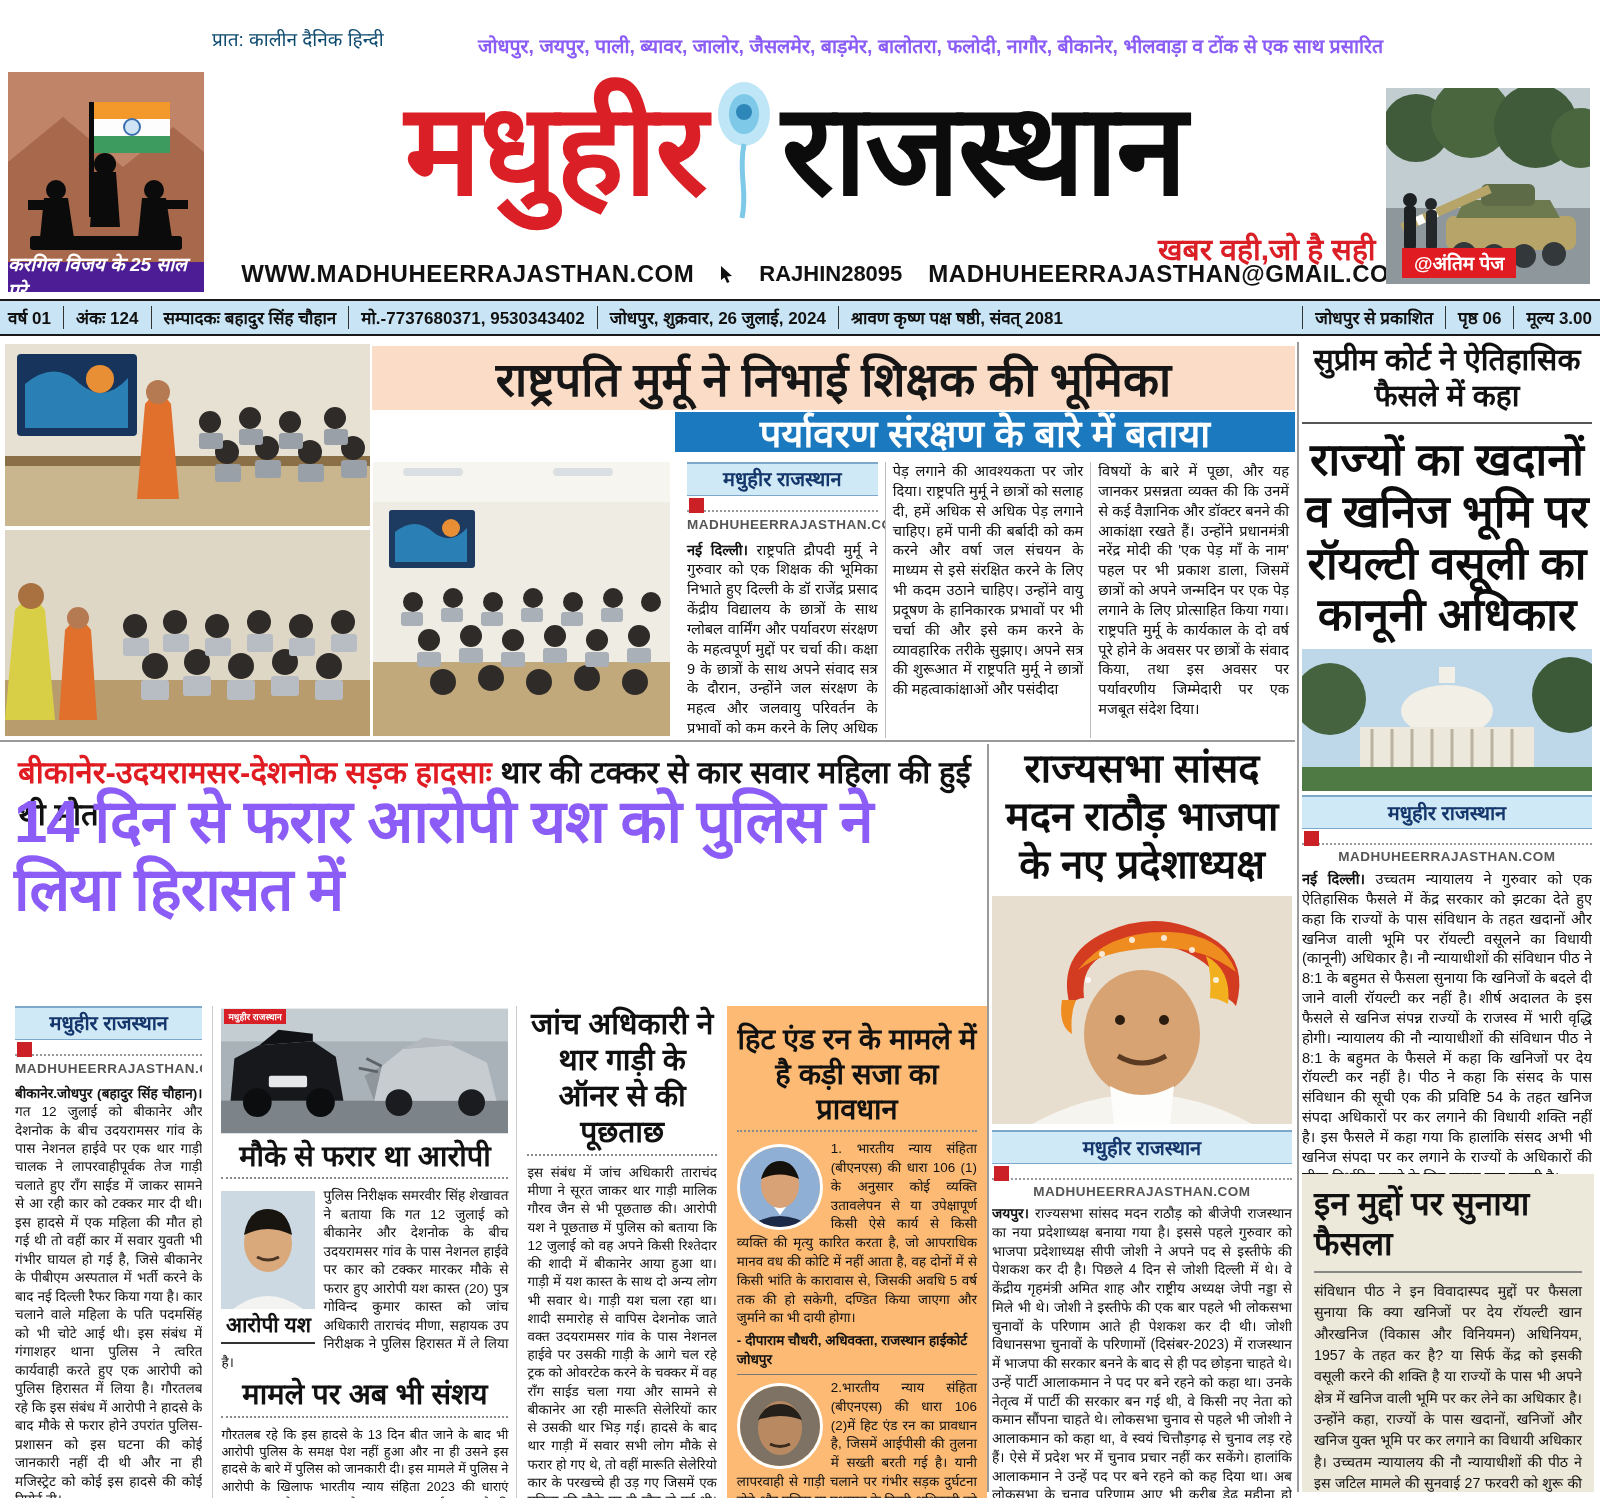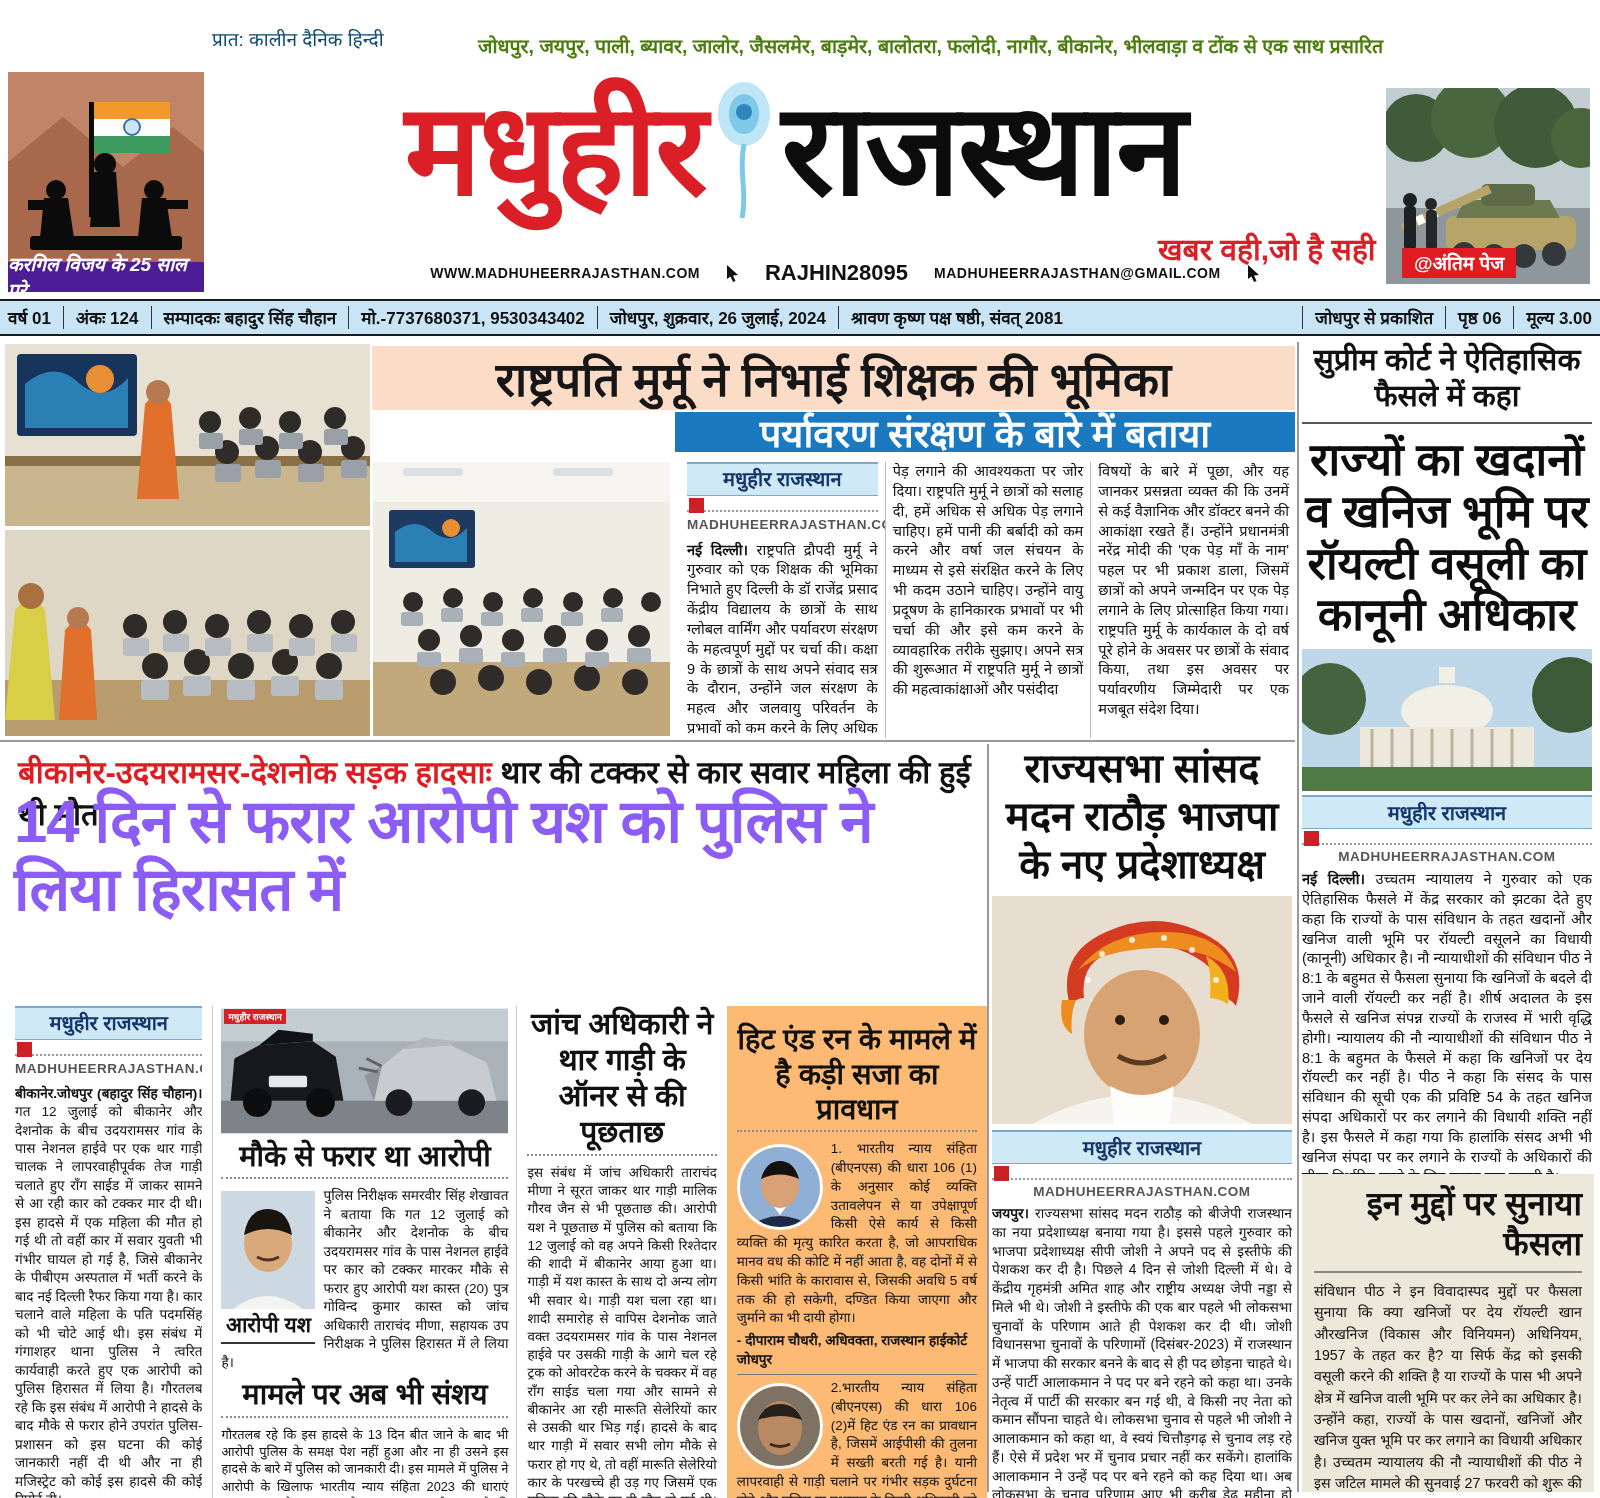--- a/index.html
+++ b/index.html
@@ -4,27 +4,27 @@
 <style>
   html,body{margin:0;padding:0;background:#777;}
   .page{position:relative;width:1600px;height:1498px;margin:0 auto;background:#fff;
         font-family:"Liberation Sans",sans-serif;color:#111;overflow:hidden;}
   .abs{position:absolute;}
   figure{margin:0;}
   svg{display:block;}
 
   
   .edition-line{left:212px;top:26px;font-size:19px;font-weight:400;color:#0c4a6e;}
-  .cities-line{left:478px;top:32px;width:950px;font-size:19.5px;font-weight:800;color:#4d7c0f;}
+  .cities-line{left:478px;top:32px;width:950px;font-size:19.5px;font-weight:800;color:#8b5cf6;}
   .brand-row{left:225px;top:66px;width:1140px;height:168px;display:flex;align-items:center;justify-content:center;gap:6px;}
   .brand-w1{font-size:128px;font-weight:800;color:#db1f26;letter-spacing:-2px;line-height:1;}
   .brand-w2{font-size:128px;font-weight:800;color:#0c0c0c;letter-spacing:-2px;line-height:1;}
   .tagline{left:1158px;top:228px;width:390px;font-size:30px;font-weight:800;color:#db1f26;}
   .contact-row{left:330px;top:260px;width:1030px;display:flex;align-items:center;gap:26px;justify-content:center;font-weight:800;}
-  .contact-row .site,.contact-row .email{font-size:14px;letter-spacing:.5px;}
+  .contact-row .site,.contact-row .email{font-size:24px;letter-spacing:.5px;}
   .contact-row .reg{font-size:22px;}
   .cursor{width:13px;height:17px;}
 
   .kargil-fig{left:8px;top:72px;width:196px;height:220px;}
   .kargil-cap{position:absolute;left:0;bottom:0;width:100%;height:30px;background:#4c1d95;color:#fff;
               font-size:19px;font-weight:800;font-style:italic;display:flex;align-items:center;justify-content:center;}
   .tank-fig{left:1386px;top:88px;width:204px;height:196px;}
   .tank-cap{position:absolute;left:16px;bottom:6px;background:#e01b22;color:#fff;font-size:19px;font-weight:800;padding:2px 12px;}
 
   
@@ -58,21 +58,21 @@
   .murmu-cols{left:680px;top:462px;width:616px;height:276px;display:flex;overflow:hidden;}
   .story-col{flex:1;overflow:hidden;font-size:14.6px;padding:0 7px;}
   .story-col + .story-col{border-left:1.5px solid #bbb;}
 
   
   .court{left:1302px;top:342px;width:290px;}
   .court-kicker{font-size:30px;font-weight:800;text-align:center;line-height:1.2;border-bottom:2px solid #555;padding-bottom:8px;}
   .court-headline{font-size:45px;font-weight:800;text-align:center;line-height:1.15;margin:10px 0 8px;color:#0d0d0d;}
   .court-body{font-size:14.6px;overflow:hidden;height:342px;}
   .issues-box{left:1302px;top:1174px;width:292px;height:318px;background:#ece9da;box-sizing:border-box;padding:10px 12px;overflow:hidden;}
-  .issues-title{font-size:33px;font-weight:800;text-align:right;line-height:1.2;border-bottom:2px solid #888;padding-bottom:8px;margin-bottom:8px;}
+  .issues-title{font-size:33px;font-weight:800;text-align:left;line-height:1.2;border-bottom:2px solid #888;padding-bottom:8px;margin-bottom:8px;}
   .issues-body{font-size:14.2px;line-height:1.5;}
 
   
   .kicker{left:18px;top:750px;width:965px;font-size:31px;font-weight:800;}
   .kicker .red{color:#e01b22;}
   .acc-headline{left:14px;top:788px;width:972px;font-size:60px;font-weight:700;color:#8b5cf6;line-height:1.13;letter-spacing:-1px;}
   .acc-cols{left:15px;top:1006px;width:972px;height:492px;display:flex;gap:10px;overflow:hidden;}
   .acc-c1{width:196px;font-size:13.6px;overflow:hidden;}
   .acc-c2{width:300px;overflow:hidden;border-left:1.5px solid #ccc;border-right:1.5px solid #ccc;padding:0 8px;}
   .acc-c3{width:198px;font-size:13.6px;overflow:hidden;}

